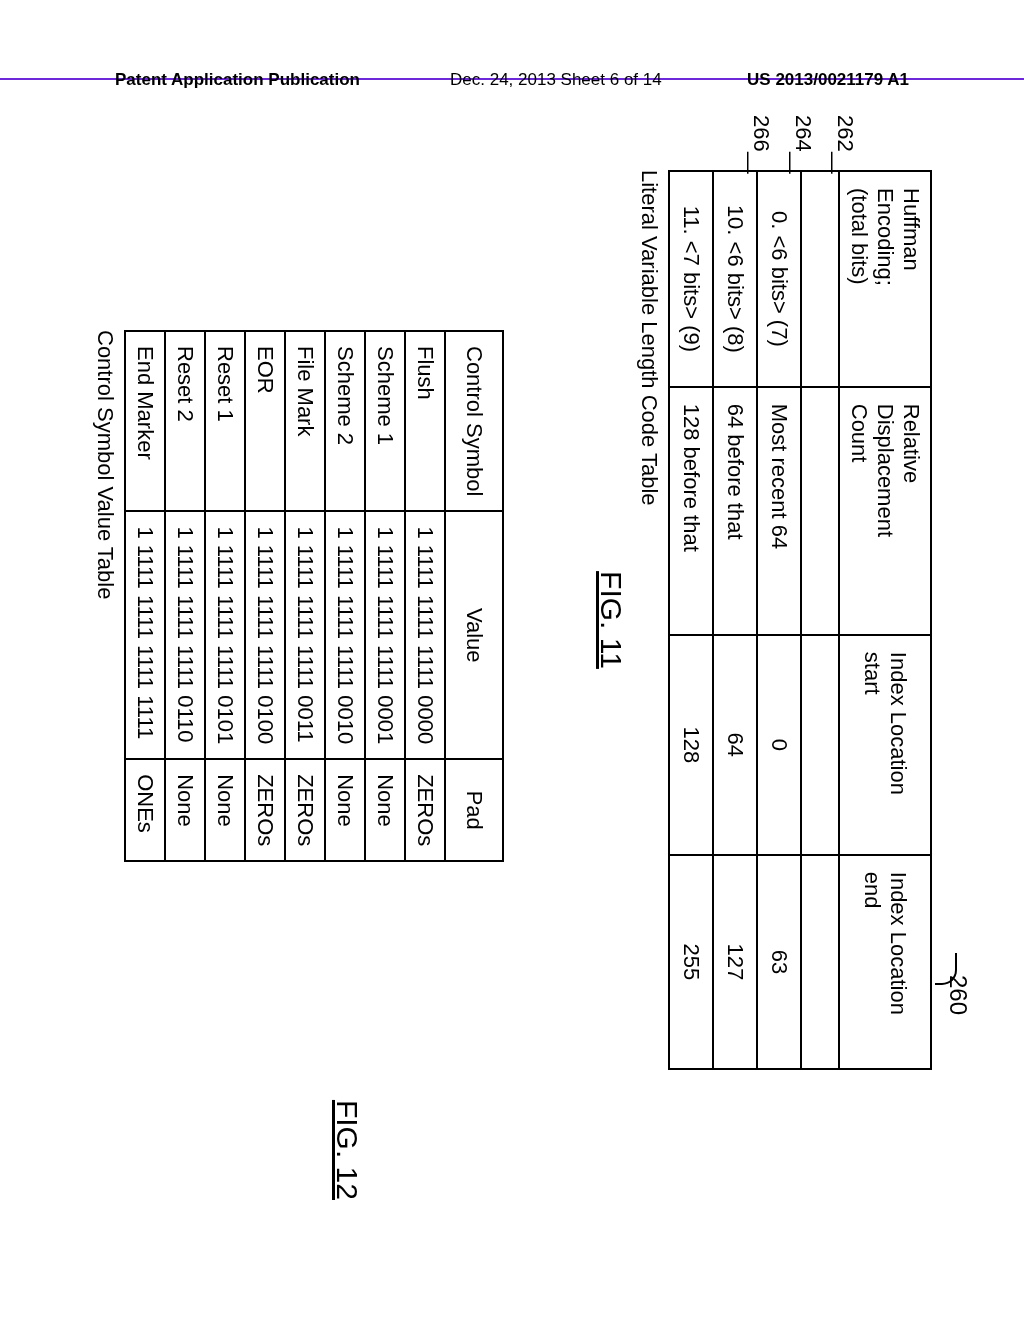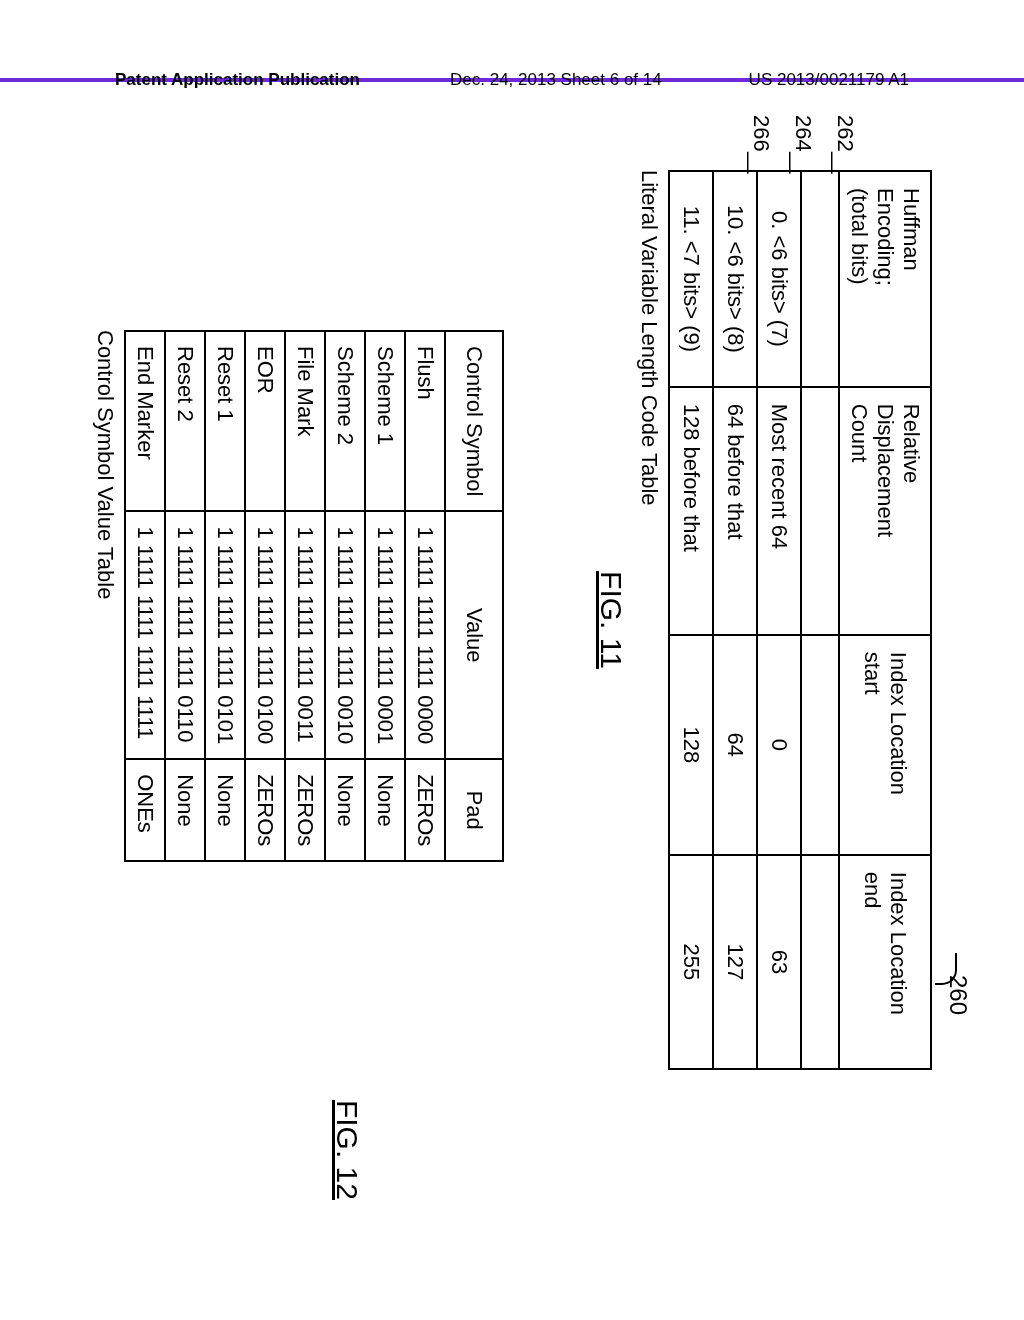--- a/index.html
+++ b/index.html
@@ -8,39 +8,39 @@
       width: 1024px;
       height: 1320px;
       background: white;
       font-family: Arial, sans-serif;
       position: relative;
     }
     .page-header {
       position: absolute;
       top: 70px;
       width: 100%;
-      border-bottom: 4px solid #6d28d9;
+      border-bottom: 2px solid #6d28d9;
       padding-bottom: 8px;
     }
     .header-left {
       position: absolute;
       left: 115px;
       font-weight: bold;
       font-size: 17px;
     }
     .header-mid {
       position: absolute;
       left: 450px;
       font-weight: normal;
       font-size: 17px;
     }
     .header-right {
       position: absolute;
       right: 115px;
-      font-weight: normal;
+      font-weight: bold;
       font-size: 17px;
     }
     .figure-area {
       position: absolute;
       top: 200px;
       left: 512px;
       transform: translateX(-50%) rotate(90deg);
       transform-origin: center center;
       width: 900px;
     }

